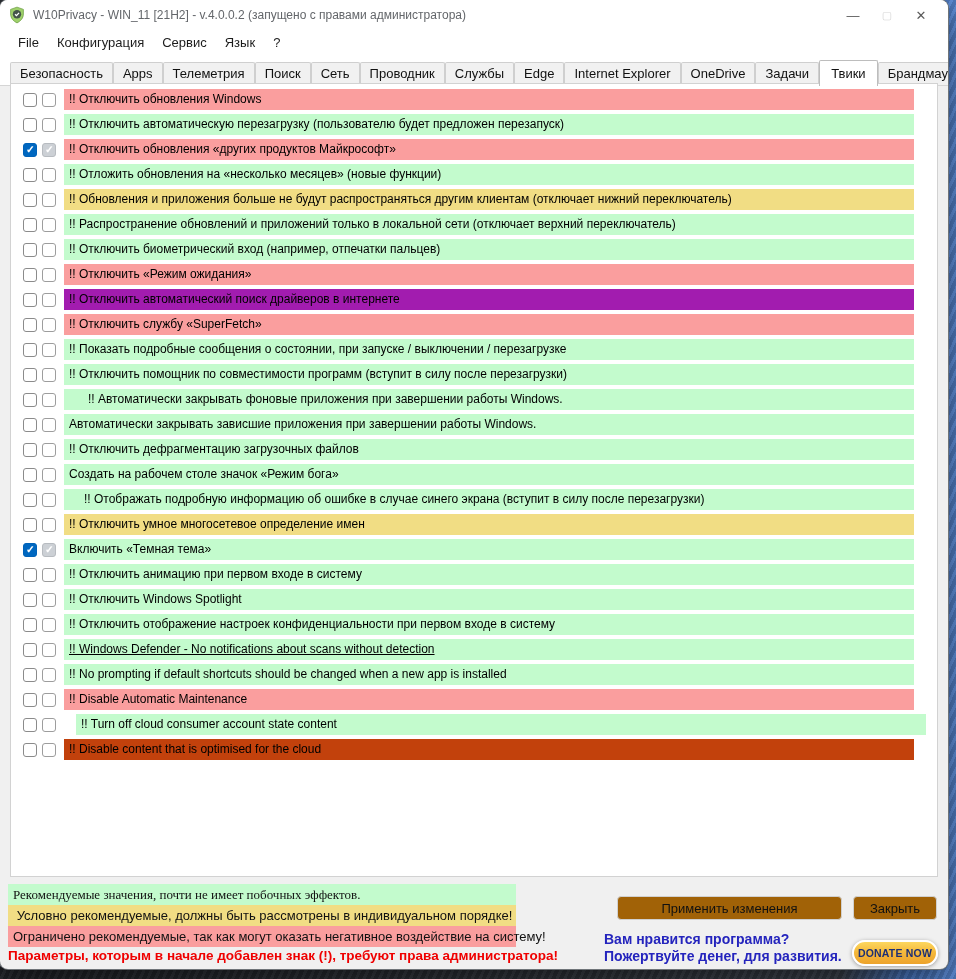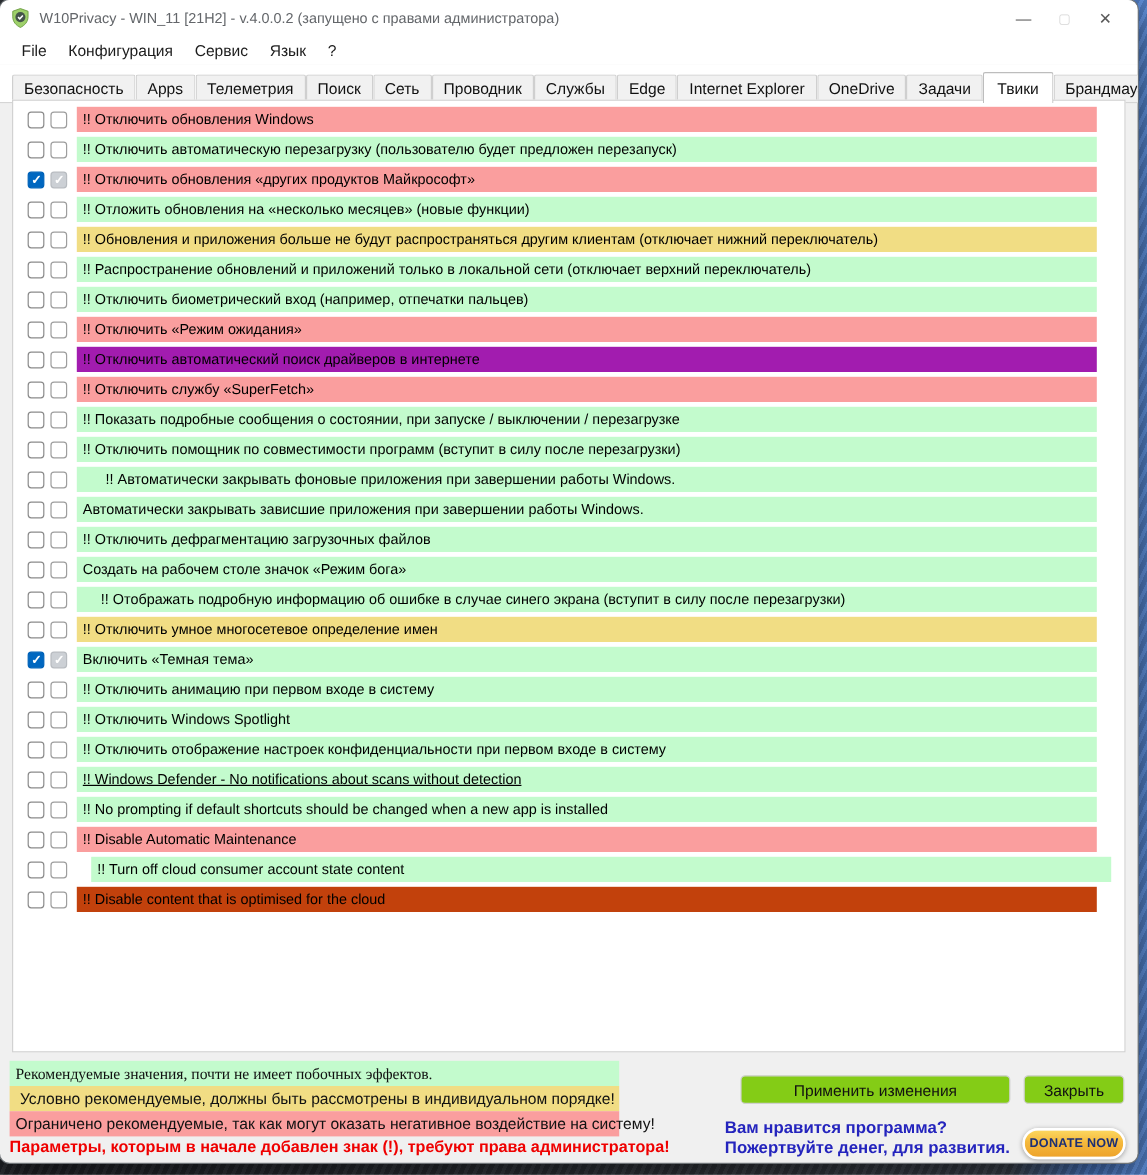--- a/index.html
+++ b/index.html
@@ -40,21 +40,21 @@
   .cb.checked1{background:#0067c0;border-color:#0062b8;}
   .cb.checked2{background:#ccd0d5;border-color:#b7bbc0;}
   .cb.checked1::after,.cb.checked2::after{
       content:"\2713";position:absolute;left:2px;top:-0.5px;font-size:10.5px;color:#fff;font-weight:bold;}
   .strip{width:850px;height:21px;font-size:12px;line-height:21px;padding-left:5px;
       box-sizing:border-box;color:#000;white-space:nowrap;overflow:hidden;}
   
   .legend-line{position:absolute;left:8px;width:508px;height:21px;font-size:13px;line-height:21px;
       padding-left:5px;box-sizing:border-box;color:#111;white-space:nowrap;}
   .admin-note{position:absolute;left:8px;top:948px;font-size:13.5px;font-weight:bold;color:#ef0000;white-space:nowrap;}
-  .btn{position:absolute;height:24px;background:#84cc16;border:1px solid #d0d0d0;border-radius:4px;
+  .btn{position:absolute;height:24px;background:#a16207;border:1px solid #d0d0d0;border-radius:4px;
       font-size:13px;color:#111;font-family:"Liberation Sans",sans-serif;display:flex;align-items:center;justify-content:center;box-sizing:border-box;}
   .apply-btn{left:617px;top:896px;width:225px;}
   .close-btn{left:853px;top:896px;width:84px;}
   .donate-text{position:absolute;left:604px;top:931px;font-size:14px;font-weight:bold;color:#2424bd;line-height:17px;}
   .donate-btn{position:absolute;left:852px;top:940px;width:86px;height:26px;border-radius:13px;
       background:linear-gradient(180deg,#fcd75f 0%,#f5b93c 45%,#eda32b 100%);
       border:2px solid #fff;box-sizing:border-box;box-shadow:0 1px 4px rgba(0,0,0,.35);
       display:flex;align-items:center;justify-content:center;
       color:#1c2f74;font-weight:bold;font-size:10.5px;letter-spacing:.2px;}
 </style>

